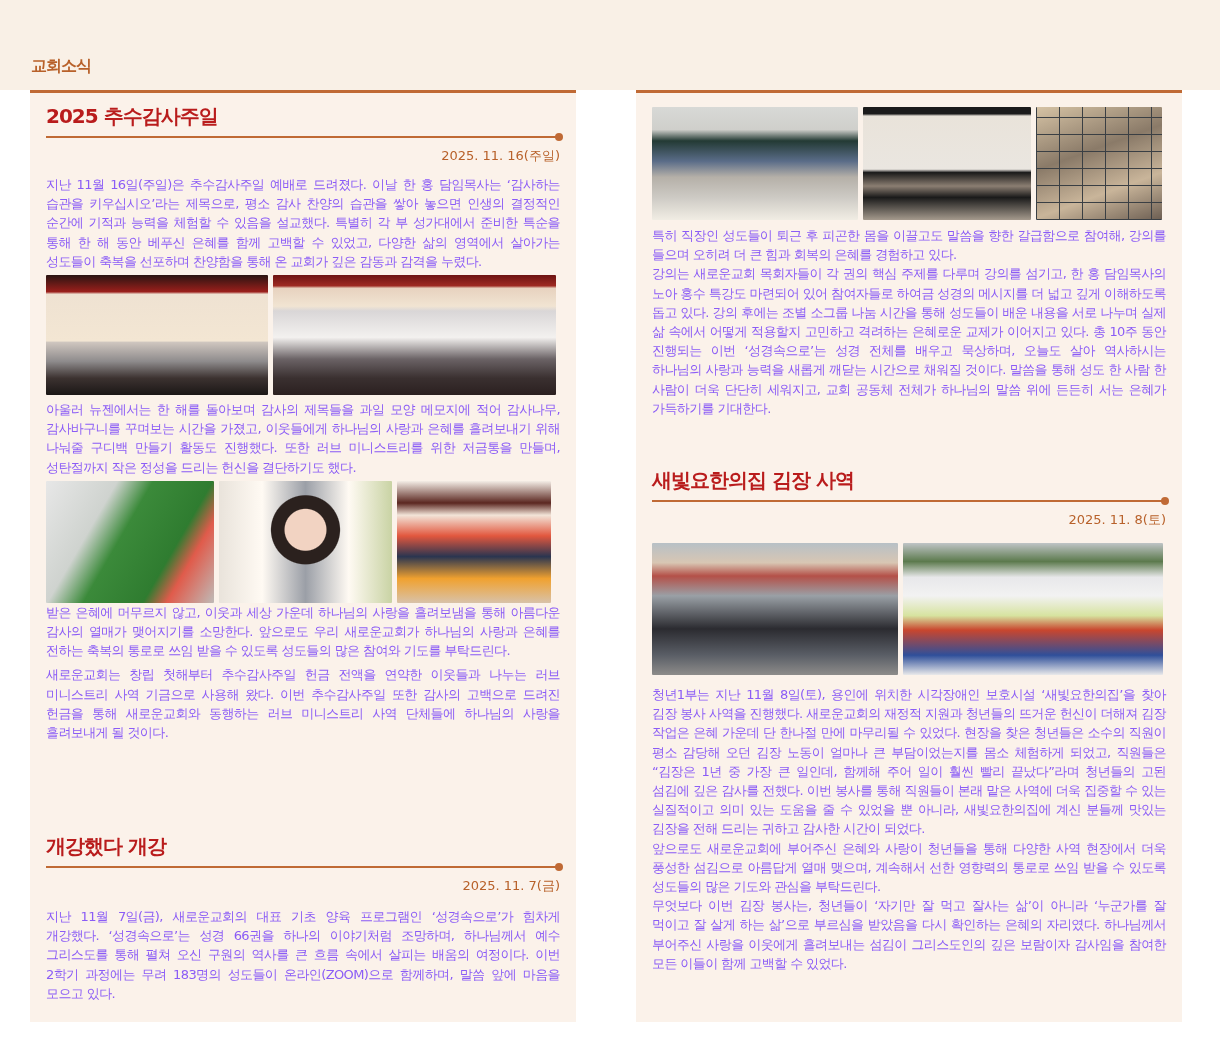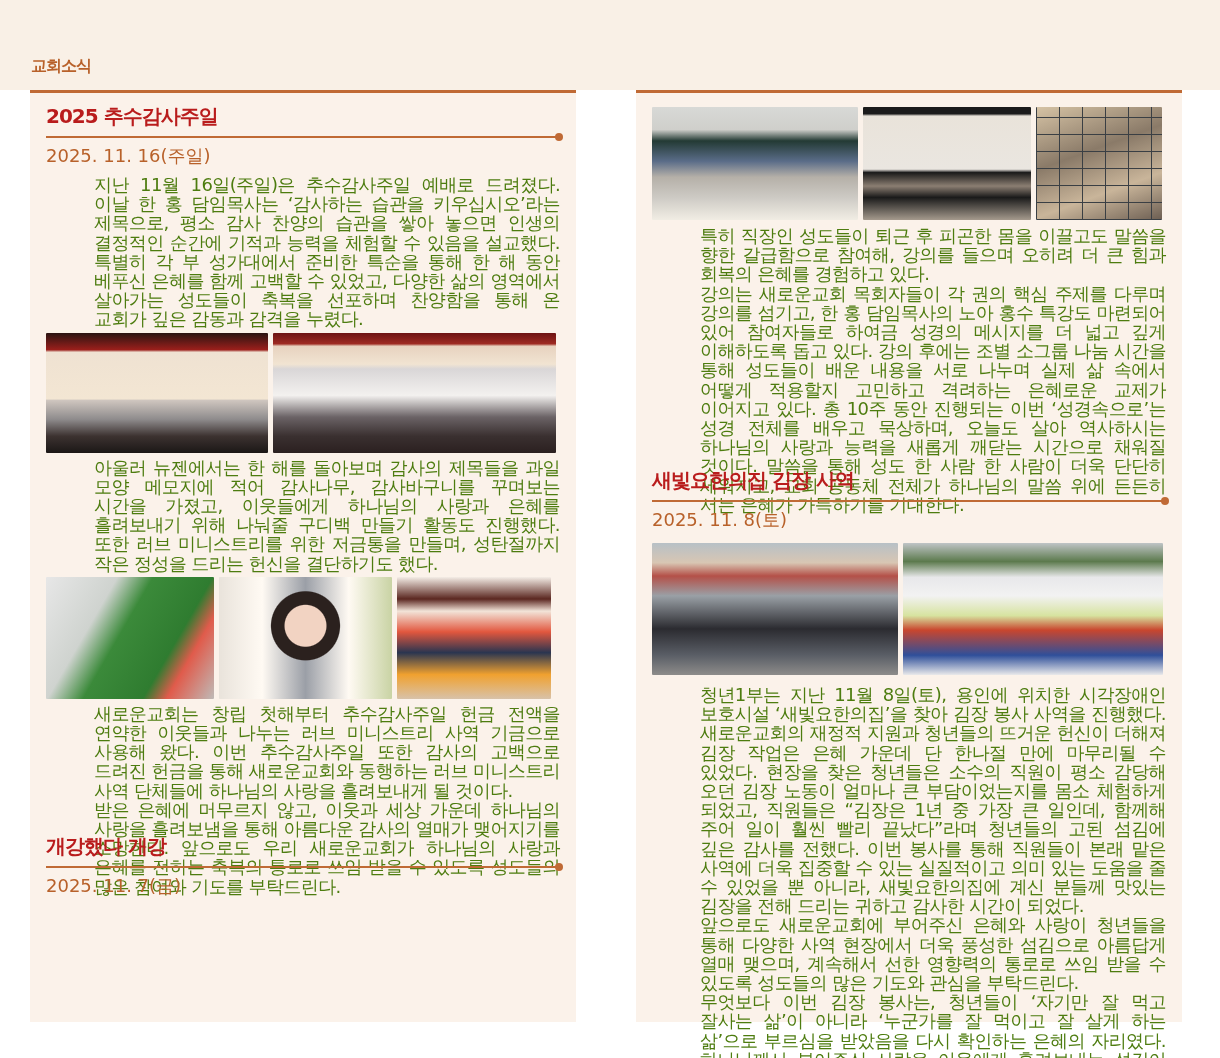--- a/index.html
+++ b/index.html
@@ -28,25 +28,25 @@
       line-height: 26px;
     }
     .rule {
       position: relative; height: 2px; background: #c06a35; margin-top: 7px;
     }
     .rule::after {
       content: ""; position: absolute; right: -3px; top: -3px;
       width: 8px; height: 8px; border-radius: 50%; background: #c06a35;
     }
     .article-date {
-      font-size: 18px; color: #b8612a; margin-top: 9px; line-height: 18px;
+      font-size: 13px; color: #b8612a; margin-top: 9px; line-height: 18px; text-align: right;
     }
     .body-text {
-      font-size: 18px; line-height: 19.2px; letter-spacing: -0.6px;
-      text-align: justify; color: #4d7c0f; word-break: keep-all; margin-left: 48px;
+      font-size: 13px; line-height: 19.2px; letter-spacing: -0.6px;
+      text-align: justify; color: #8b5cf6; word-break: keep-all;
     }
     .photo-row { display: flex; gap: 5px; }
     .photo {
       position: relative; overflow: hidden; border-radius: 1px;
     }
     
     .ph-sermon { background: linear-gradient(180deg,#2a1412 0%,#9b1f1b 14%,#efe2d2 16%,#f3e6d3 55%,#cfc6bf 56%,#8e8b8c 72%,#3c3230 86%,#1b1716 100%); }
     .ph-choir { background: linear-gradient(180deg,#6d1313 0%,#9e2a22 9%,#e7d2bf 11%,#f1e4d2 26%,#d9d6d7 30%,#f3f1ef 52%,#6b6366 70%,#3a3030 86%,#2b2020 100%); }
     .ph-tree { background: linear-gradient(120deg,#e7e7e7 0%,#cfd3cf 30%,#3b8a3a 45%,#2f7c30 70%,#e05b4b 80%,#bfbab7 100%); }
     .ph-girl { background: radial-gradient(circle at 50% 40%,#f2d3c2 0 18%,#2b211e 19% 30%,transparent 31%), linear-gradient(90deg,#e9e3db 0%,#fffaf3 25%,#9b9fa7 50%,#fffaf3 75%,#c9d3a4 100%); }
@@ -78,28 +78,29 @@
     </div>
 
     <p class="body-text" style="margin-top:5px;">아울러 뉴젠에서는 한 해를 돌아보며 감사의 제목들을 과일 모양 메모지에 적어 감사나무, 감사바구니를 꾸며보는 시간을 가졌고, 이웃들에게 하나님의 사랑과 은혜를 흘려보내기 위해 나눠줄 구디백 만들기 활동도 진행했다. 또한 러브 미니스트리를 위한 저금통을 만들며, 성탄절까지 작은 정성을 드리는 헌신을 결단하기도 했다.</p>
 
     <div class="photo-row" style="margin-top:4px;">
       <div class="photo ph-tree" style="width:168px;height:122px;" title="감사나무 꾸미기"></div>
       <div class="photo ph-girl" style="width:173px;height:122px;" title="추수감사절 구디백"></div>
       <div class="photo ph-fest" style="width:154px;height:122px;" title="THANKSGIVING FESTIVAL"></div>
     </div>
 
+    <p class="body-text">받은 은혜에 머무르지 않고, 이웃과 세상 가운데 하나님의 사랑을 흘려보냄을 통해 아름다운 감사의 열매가 맺어지기를 소망한다. 앞으로도 우리 새로운교회가 하나님의 사랑과 은혜를 전하는 축복의 통로로 쓰임 받을 수 있도록 성도들의 많은 참여와 기도를 부탁드린다.</p>
     <p class="body-text" style="margin-top:5px;">새로운교회는 창립 첫해부터 추수감사주일 헌금 전액을 연약한 이웃들과 나누는 러브 미니스트리 사역 기금으로 사용해 왔다. 이번 추수감사주일 또한 감사의 고백으로 드려진 헌금을 통해 새로운교회와 동행하는 러브 미니스트리 사역 단체들에 하나님의 사랑을 흘려보내게 될 것이다.</p>
-    <p class="body-text">받은 은혜에 머무르지 않고, 이웃과 세상 가운데 하나님의 사랑을 흘려보냄을 통해 아름다운 감사의 열매가 맺어지기를 소망한다. 앞으로도 우리 새로운교회가 하나님의 사랑과 은혜를 전하는 축복의 통로로 쓰임 받을 수 있도록 성도들의 많은 참여와 기도를 부탁드린다.</p>
   </div>
 
   <div class="article" style="top:740px;">
     <div class="article-title">개강했다 개강</div>
     <div class="rule"></div>
     <div class="article-date">2025. 11. 7(금)</div>
+    <p class="body-text" style="margin-top:12px;">지난 11월 7일(금), 새로운교회의 대표 기초 양육 프로그램인 ‘성경속으로’가 힘차게 개강했다. ‘성경속으로’는 성경 66권을 하나의 이야기처럼 조망하며, 하나님께서 예수 그리스도를 통해 펼쳐 오신 구원의 역사를 큰 흐름 속에서 살피는 배움의 여정이다. 이번 2학기 과정에는 무려 183명의 성도들이 온라인(ZOOM)으로 함께하며, 말씀 앞에 마음을 모으고 있다.</p>
   </div>
 </div>
 
 <div class="page right">
 
   <div class="article" style="top:14px;">
     <div class="photo-row">
       <div class="photo ph-lecture" style="width:206px;height:113px;" title="강의 현장"></div>
       <div class="photo ph-zoom1" style="width:168px;height:113px;" title="ZOOM 강의 화면"></div>
       <div class="photo ph-zoom2" style="width:126px;height:113px;" title="ZOOM 참여자 화면"></div>

